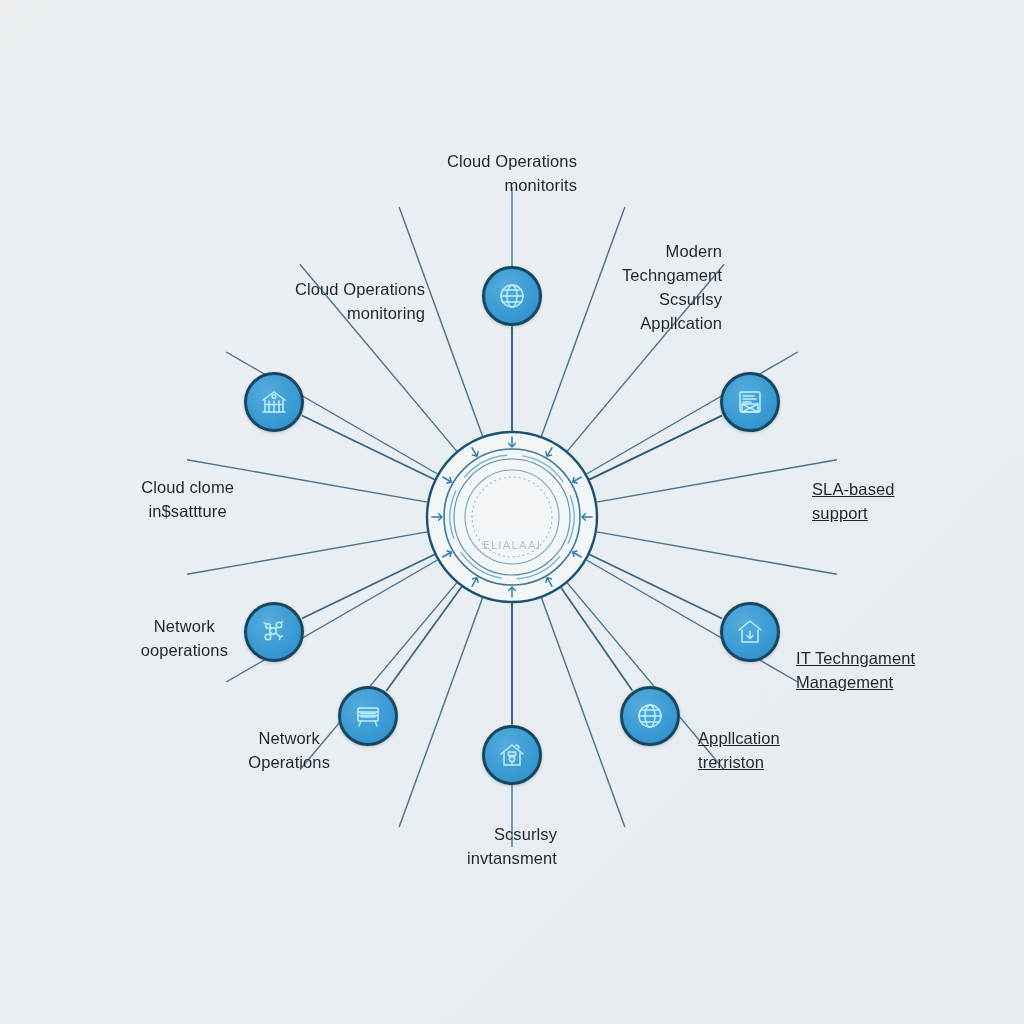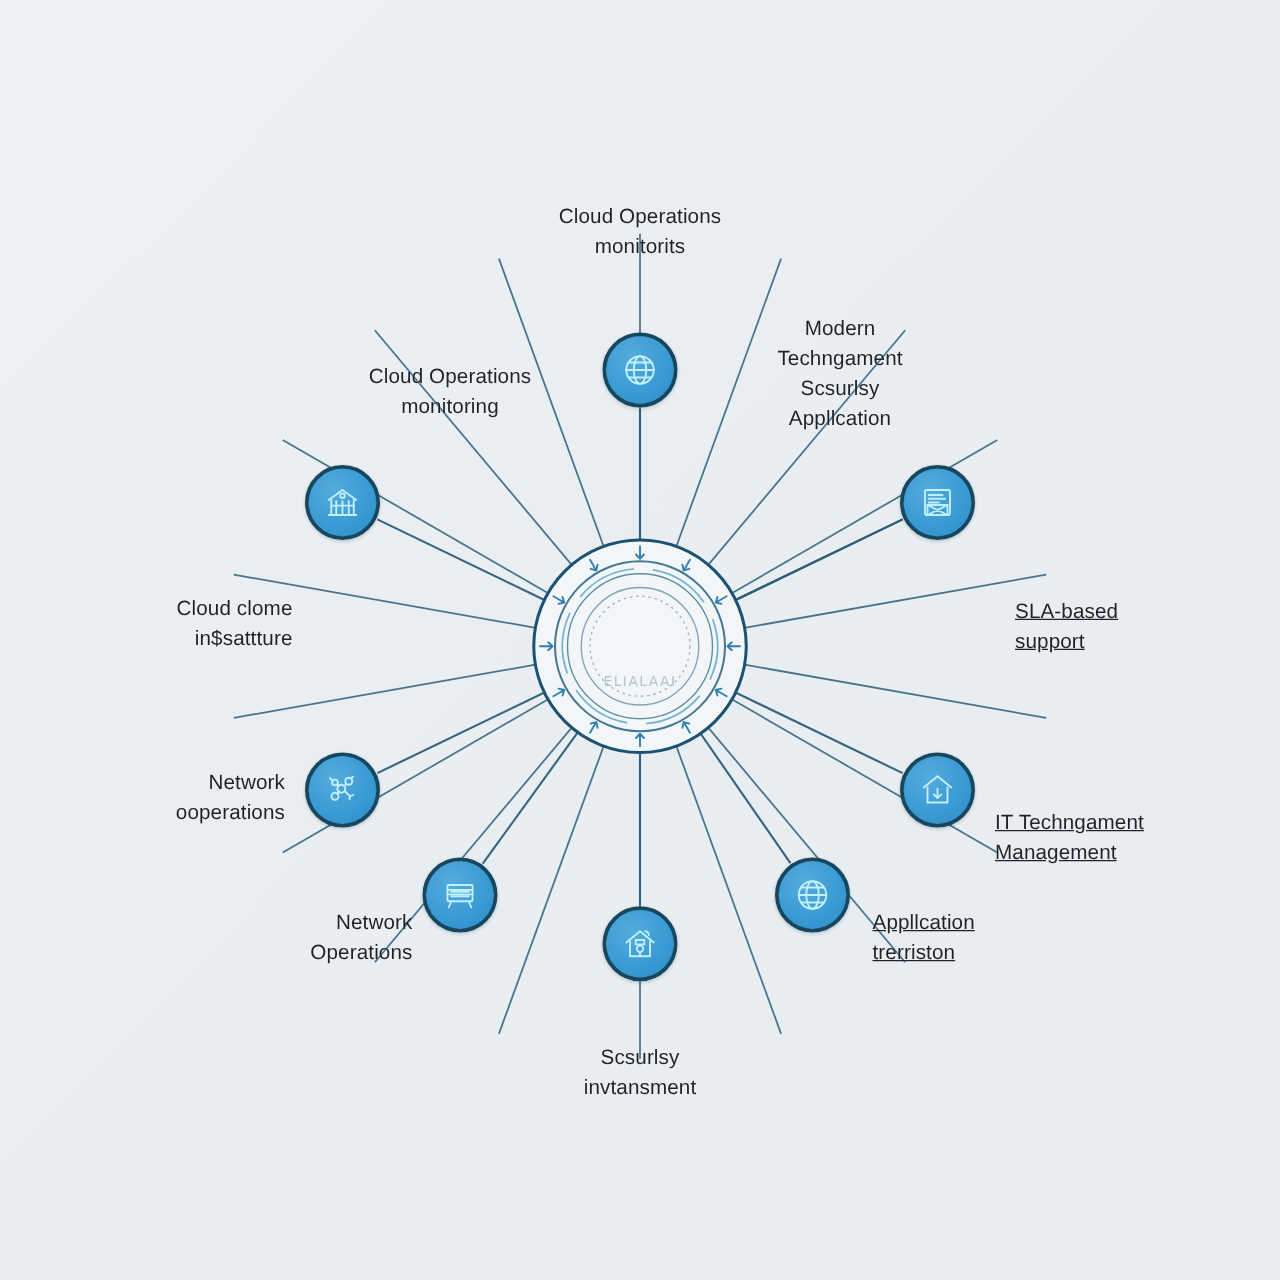--- a/index.html
+++ b/index.html
@@ -52,22 +52,22 @@
   }
   .label {
     position: absolute;
     color: #1d2328;
     font-size: 16.5px;
     line-height: 1.45;
     letter-spacing: 0.1px;
     white-space: pre;
     text-shadow: 0 0 1px rgba(255,255,255,0.6);
   }
-  .label.c   { text-align: center; transform: translateX(-50%); margin-top: 12px; }
-  .label.l   { text-align: right;  transform: translateX(-100%); }
+  .label.c   { text-align: right; transform: translateX(-50%); }
+  .label.l   { text-align: center;  transform: translateX(-100%); }
   .label.r   { text-align: left; text-decoration: underline; }
   .hub-text {
     position: absolute;
     left: 512px;
     top: 517px;
     transform: translate(-50%, -50%);
     font-size: 11px;
     letter-spacing: 1.2px;
     color: #9fb3c4;
     opacity: 0.75;

